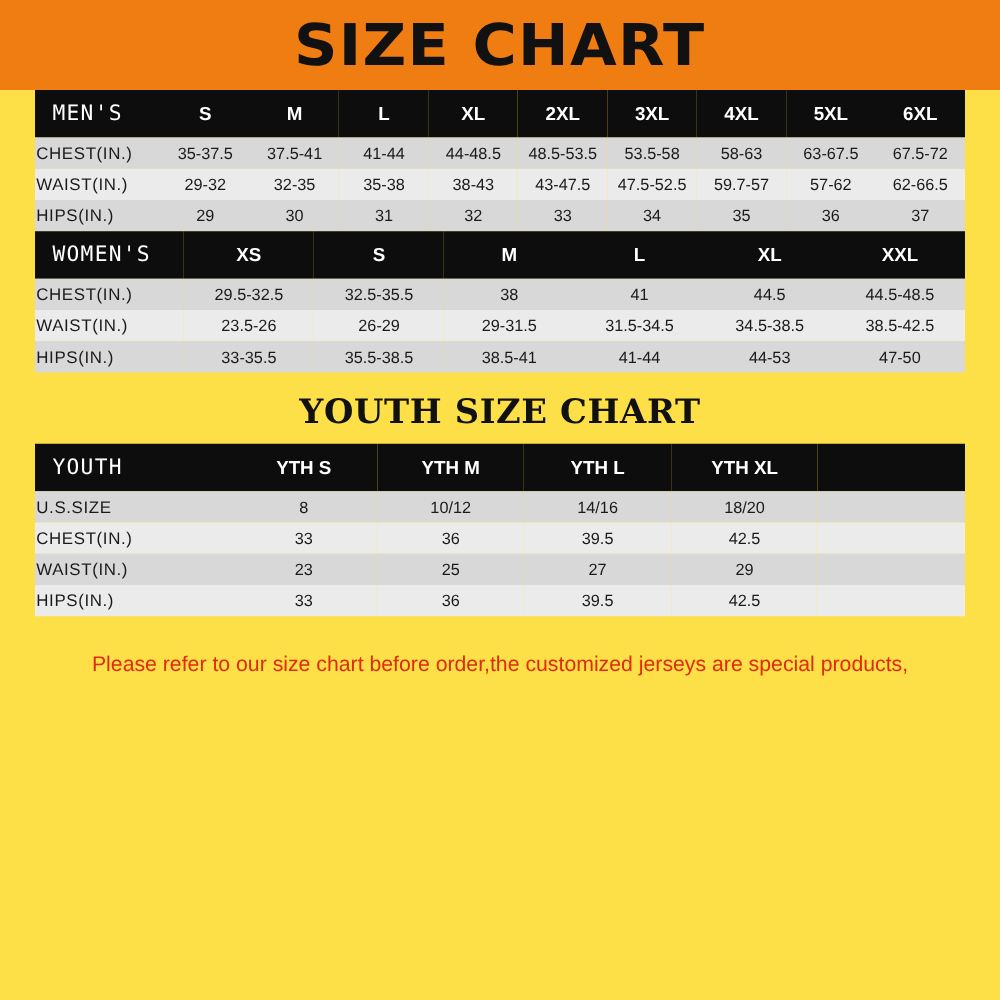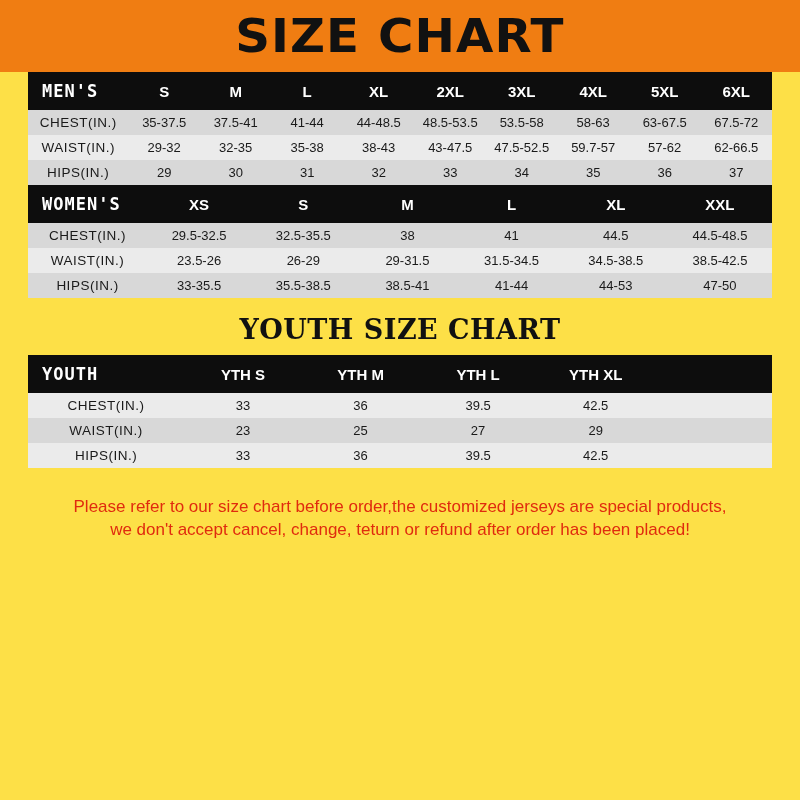--- a/index.html
+++ b/index.html
@@ -73,29 +73,29 @@
     font-weight: bold;
     font-size: 15px;
     padding: 9px 1px;
   }
   table.size-table thead th.row-label {
     text-align: left;
     padding-left: 14px;
     font-size: 17px;
     letter-spacing: 1px;
     font-family: "DejaVu Sans Mono", monospace;
-    font-weight: bold;
+    font-weight: normal;
   }
   table.size-table tbody tr.light td { background: #d8d8d8; }
   table.size-table tbody tr.lighter td { background: #ebebeb; }
   table.size-table tbody td.row-label {
     font-weight: normal;
     font-size: 13.5px;
     letter-spacing: 0.5px;
-    text-align: center;
+    text-align: left;
   }
 
   .men-table col.label-col { width: 13.5%; }
   .women-table col.label-col { width: 16%; }
   .youth-table col.label-col { width: 21%; }
 
   .footer-note {
     margin-top: 28px;
     padding: 0 14px;
     text-align: center;
@@ -250,20 +250,28 @@
         <tr>
           <th class="row-label">YOUTH</th>
           <th>YTH S</th>
           <th>YTH M</th>
           <th>YTH L</th>
           <th>YTH XL</th>
           <th></th>
         </tr>
       </thead>
       <tbody>
+        <tr class="light">
+          <td class="row-label">U.S.SIZE</td>
+          <td>8</td>
+          <td>10/12</td>
+          <td>14/16</td>
+          <td>18/20</td>
+          <td></td>
+        </tr>
         <tr class="lighter">
           <td class="row-label">CHEST(IN.)</td>
           <td>33</td>
           <td>36</td>
           <td>39.5</td>
           <td>42.5</td>
           <td></td>
         </tr>
         <tr class="light">
           <td class="row-label">WAIST(IN.)</td>
@@ -279,17 +287,16 @@
           <td>36</td>
           <td>39.5</td>
           <td>42.5</td>
           <td></td>
         </tr>
       </tbody>
     </table>
 
     <div class="footer-note">
       <div>Please refer to our size chart before order,the customized jerseys are special products,</div>
-      <div>we don't accept cancel, change, teturn or refund after order has been placed!</div>
     </div>
 
   </div>
 </div>
 
 </body></html>

